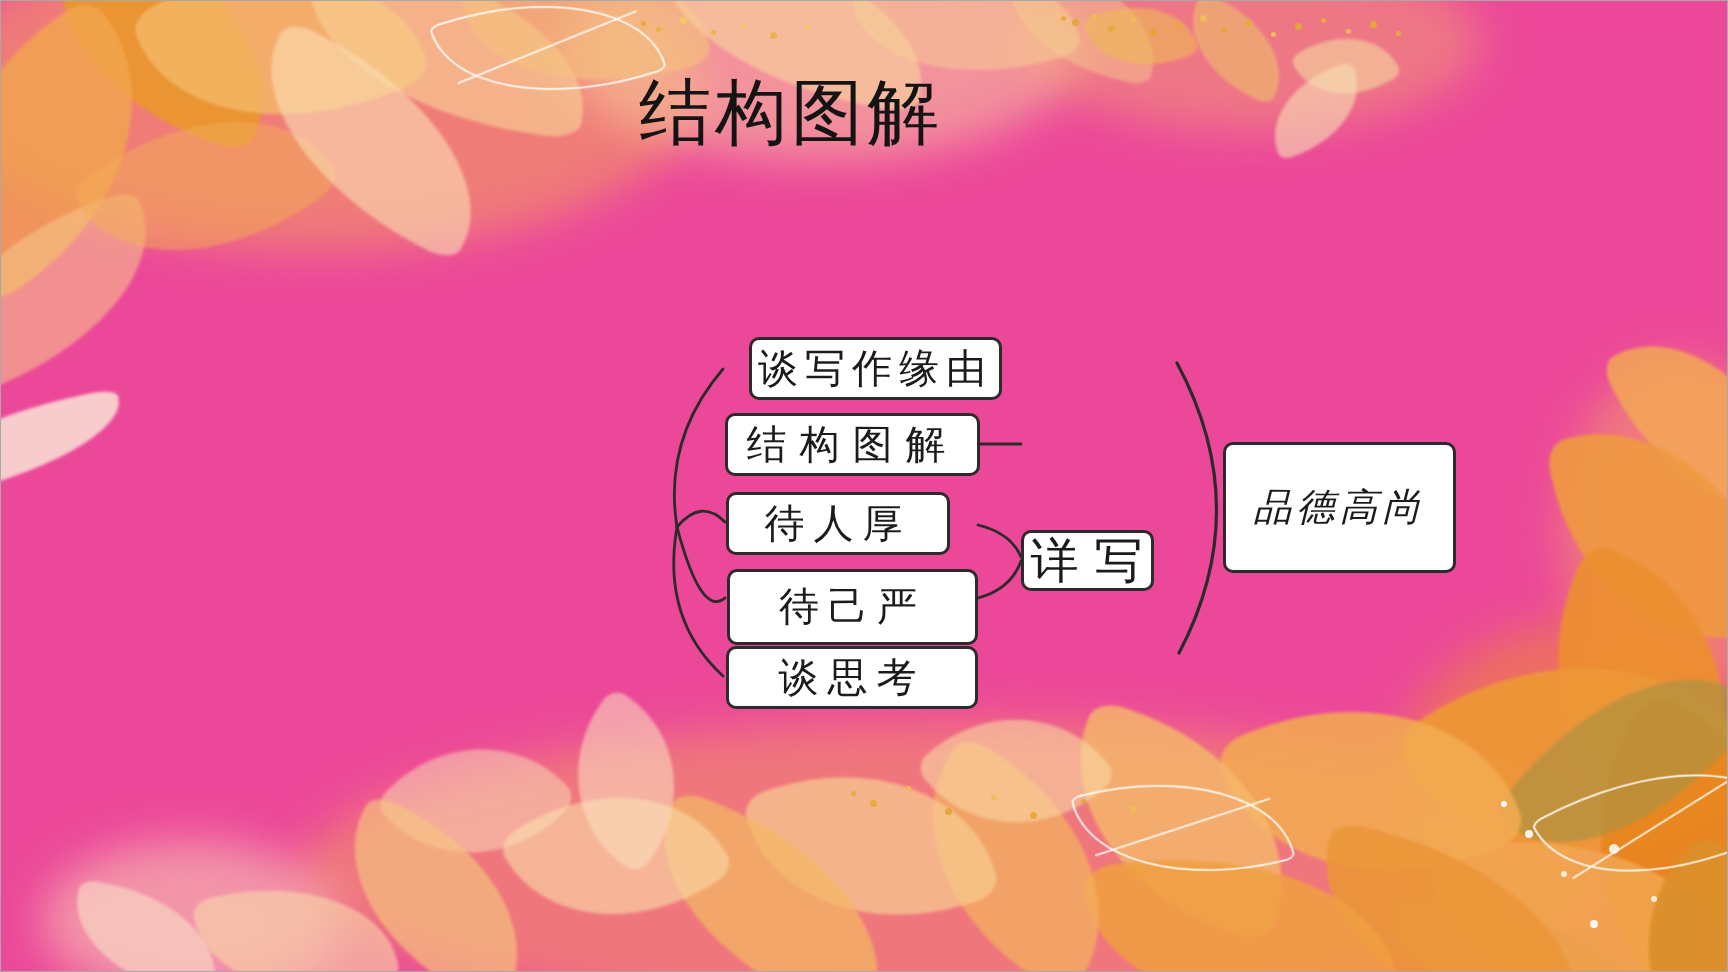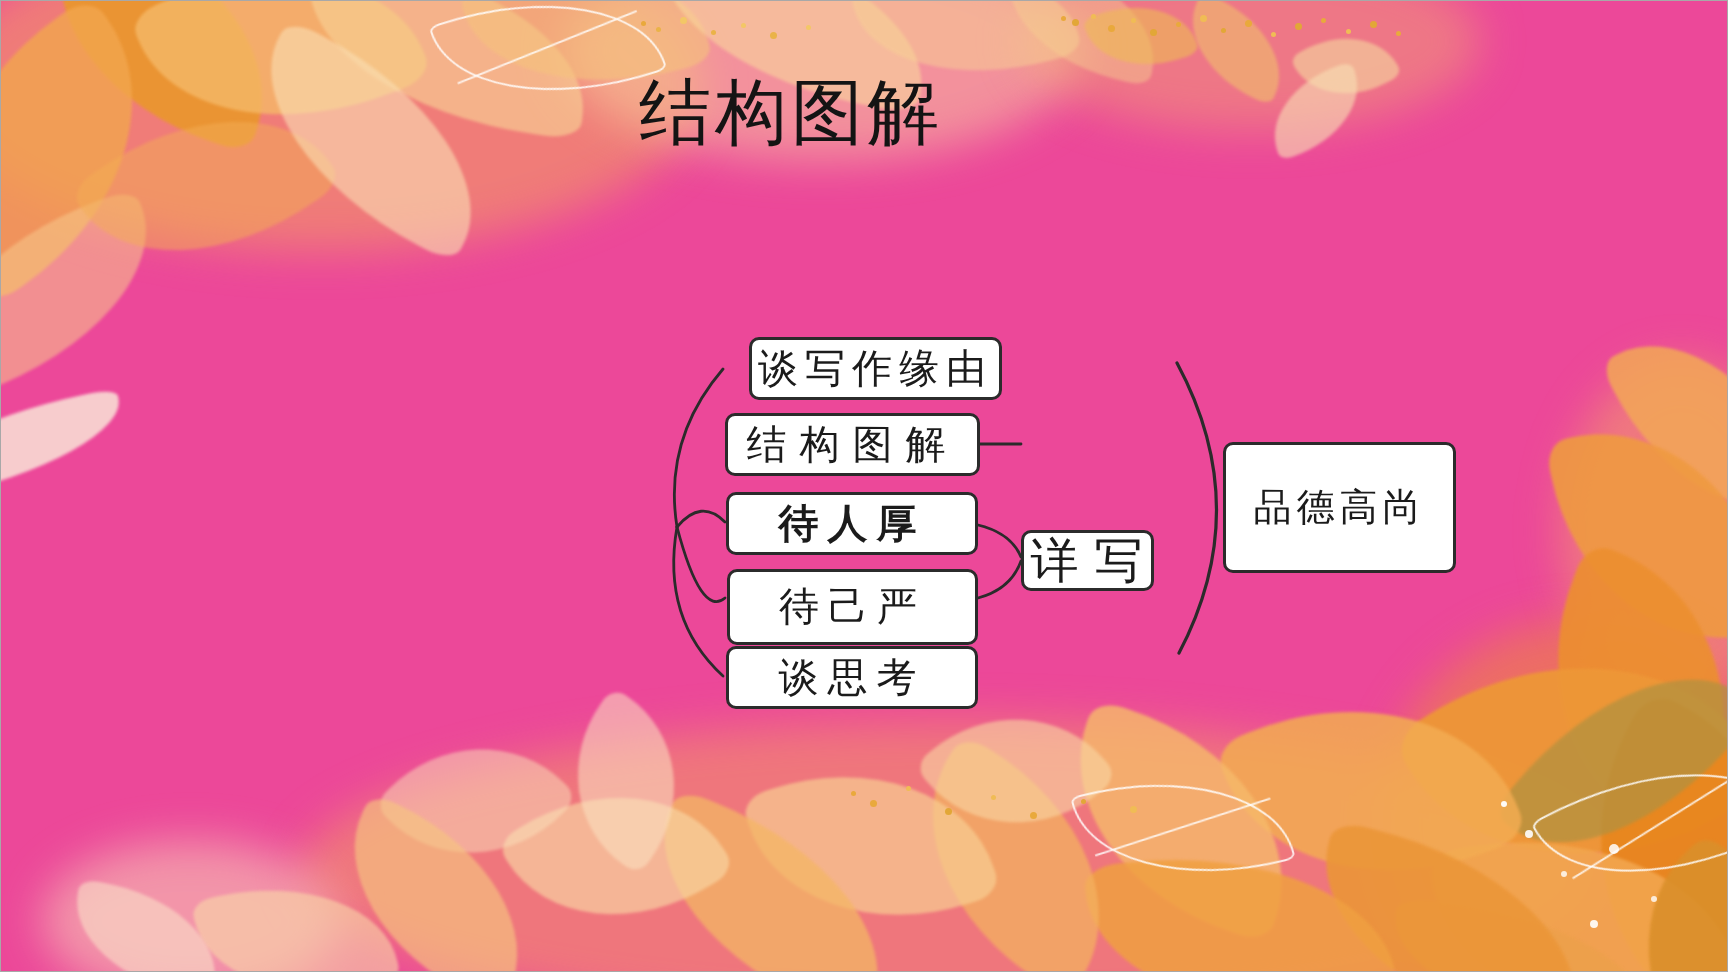--- a/index.html
+++ b/index.html
@@ -23,21 +23,21 @@
     font-size:72px;letter-spacing:4px;color:#141414;text-align:center;white-space:nowrap;
   }
   .connectors{position:absolute;left:0;top:0;z-index:4;pointer-events:none;}
   .connectors path,.connectors line{fill:none;stroke:#2b2b2b;stroke-width:2.8;stroke-linecap:round;}
   .node{
     position:absolute;z-index:5;background:#ffffff;border:3px solid #2b2b2b;border-radius:10px;
     display:flex;align-items:center;justify-content:center;
     color:#1b1b1b;font-size:40px;letter-spacing:6px;line-height:1.2;white-space:nowrap;
     box-sizing:border-box;
   }
-  .node.two-line{flex-direction:column;font-size:38px;line-height:1.5;letter-spacing:5px;}
+  .node.two-line{flex-direction:column;font-size:38px;line-height:1.5;letter-spacing:5px;font-style:italic;}
 </style>
 </head>
 <body>
 
 <div class="slide">
 
   <div class="wash" style="left:-60px;top:-80px;width:760px;height:330px;background:rgba(244,176,88,.5);"></div>
   <div class="wash" style="left:560px;top:-60px;width:520px;height:220px;background:rgba(250,218,160,.5);"></div>
   <div class="wash" style="left:1020px;top:-50px;width:460px;height:180px;background:rgba(242,190,105,.4);"></div>
   <div class="wash" style="left:1560px;top:360px;width:240px;height:340px;background:rgba(245,180,95,.45);"></div>
@@ -110,21 +110,21 @@
 
 
   <div class="node" style="left:724px;top:336px;width:253px;height:63px;letter-spacing:7px;margin-left:24px;">
     <span>谈写作缘由</span>
   </div>
 
   <div class="node" style="left:724px;top:412px;width:255px;height:63px;letter-spacing:13px;">
     <span>结构图解</span>
   </div>
 
-  <div class="node" style="left:725px;top:491px;width:252px;height:63px;letter-spacing:9px;font-weight:bold;">
+  <div class="node" style="left:725px;top:491px;width:224px;height:63px;letter-spacing:9px;">
     <span>待人厚</span>
   </div>
 
   <div class="node" style="left:726px;top:568px;width:251px;height:76px;letter-spacing:9px;">
     <span>待己严</span>
   </div>
 
   <div class="node" style="left:725px;top:645px;width:252px;height:63px;letter-spacing:9px;">
     <span>谈思考</span>
   </div>

